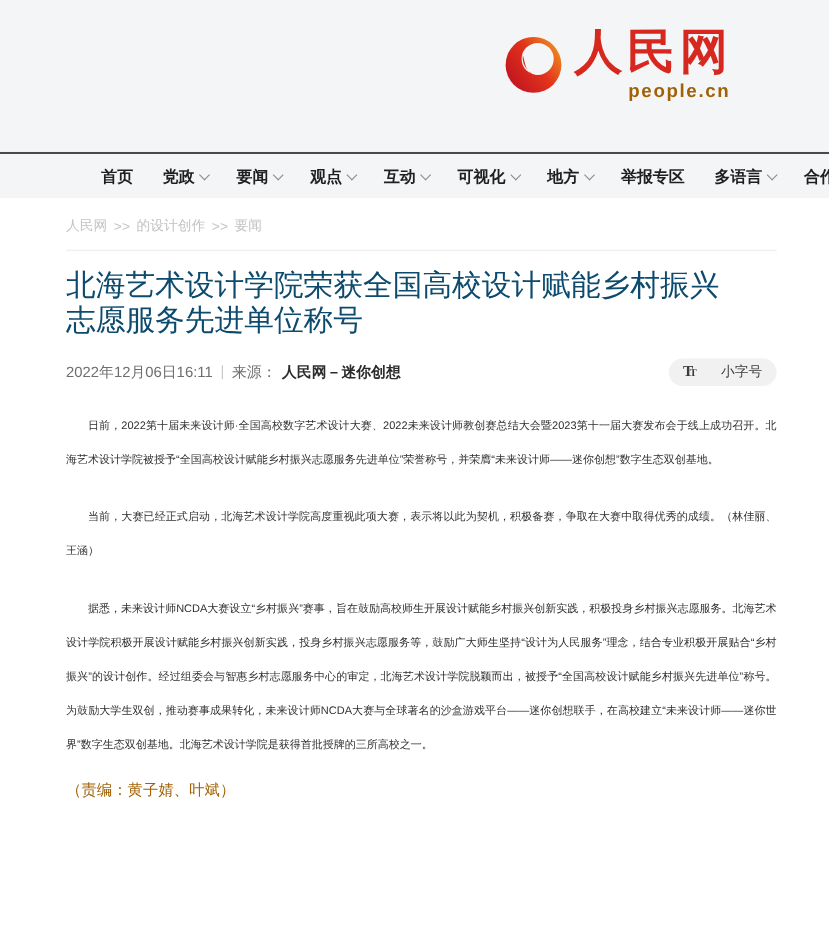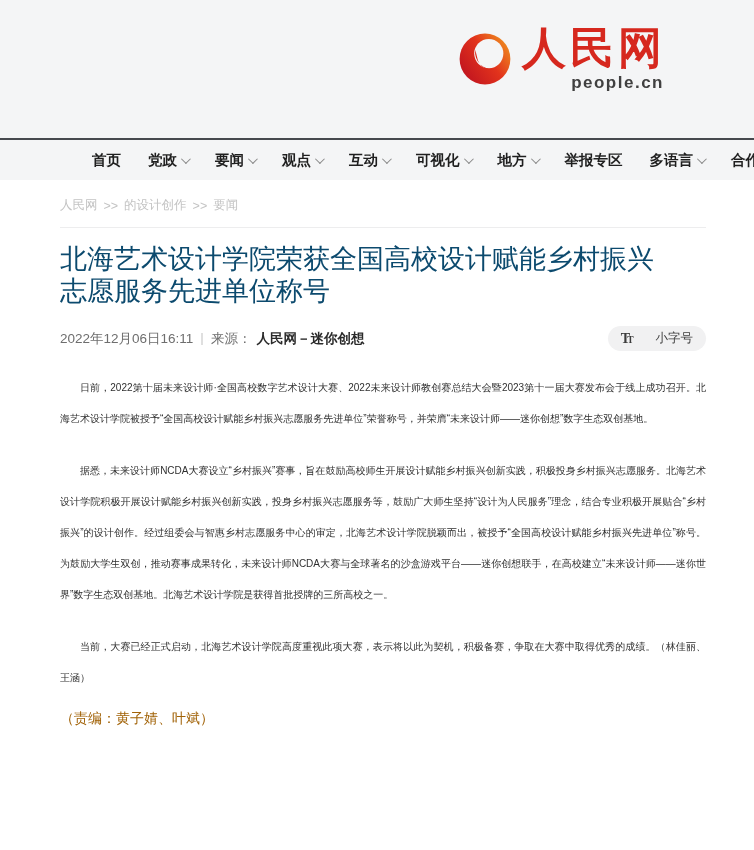--- a/index.html
+++ b/index.html
@@ -26,21 +26,21 @@
   .logo-text { margin-left: 10px; display: flex; flex-direction: column; align-items: flex-end; }
   .logo-cn {
     font-family: "DejaVu Serif", "Liberation Serif", serif;
     font-weight: bold;
     font-size: 44px; line-height: 48px;
     color: #d6281e;
     letter-spacing: 4px;
   }
   .logo-en {
     font-size: 17px; font-weight: bold;
-    color: #404040; letter-spacing: 1.5px;
+    color: #a16207; letter-spacing: 1.5px;
     margin-top: 1px; margin-right: 2px;
   }
 
   
   .nav {
     height: 42px;
     background: #f4f5f6;
     border-top: 2px solid #46494e;
     display: flex; align-items: center;
     padding-left: 92px;
@@ -203,19 +203,19 @@
     <div class="font-pill">
       <span>
         <span class="t-big">T</span><span class="t-small">T</span>
       </span>
       <span>小字号</span>
     </div>
   </div>
 
   <div class="body-text">
     <p>日前，2022第十届未来设计师·全国高校数字艺术设计大赛、2022未来设计师教创赛总结大会暨2023第十一届大赛发布会于线上成功召开。北海艺术设计学院被授予“全国高校设计赋能乡村振兴志愿服务先进单位”荣誉称号，并荣膺“未来设计师——迷你创想”数字生态双创基地。</p>
+    <p>当前，大赛已经正式启动，北海艺术设计学院高度重视此项大赛，表示将以此为契机，积极备赛，争取在大赛中取得优秀的成绩。（林佳丽、王涵）</p>
     <p>据悉，未来设计师NCDA大赛设立“乡村振兴”赛事，旨在鼓励高校师生开展设计赋能乡村振兴创新实践，积极投身乡村振兴志愿服务。北海艺术设计学院积极开展设计赋能乡村振兴创新实践，投身乡村振兴志愿服务等，鼓励广大师生坚持“设计为人民服务”理念，结合专业积极开展贴合“乡村振兴”的设计创作。经过组委会与智惠乡村志愿服务中心的审定，北海艺术设计学院脱颖而出，被授予“全国高校设计赋能乡村振兴先进单位”称号。为鼓励大学生双创，推动赛事成果转化，未来设计师NCDA大赛与全球著名的沙盒游戏平台——迷你创想联手，在高校建立“未来设计师——迷你世界”数字生态双创基地。北海艺术设计学院是获得首批授牌的三所高校之一。</p>
-    <p>当前，大赛已经正式启动，北海艺术设计学院高度重视此项大赛，表示将以此为契机，积极备赛，争取在大赛中取得优秀的成绩。（林佳丽、王涵）</p>
   </div>
 
   <div class="editor-line">（责编：黄子婧、叶斌）</div>
 
 </div>
 
 </body></html>

